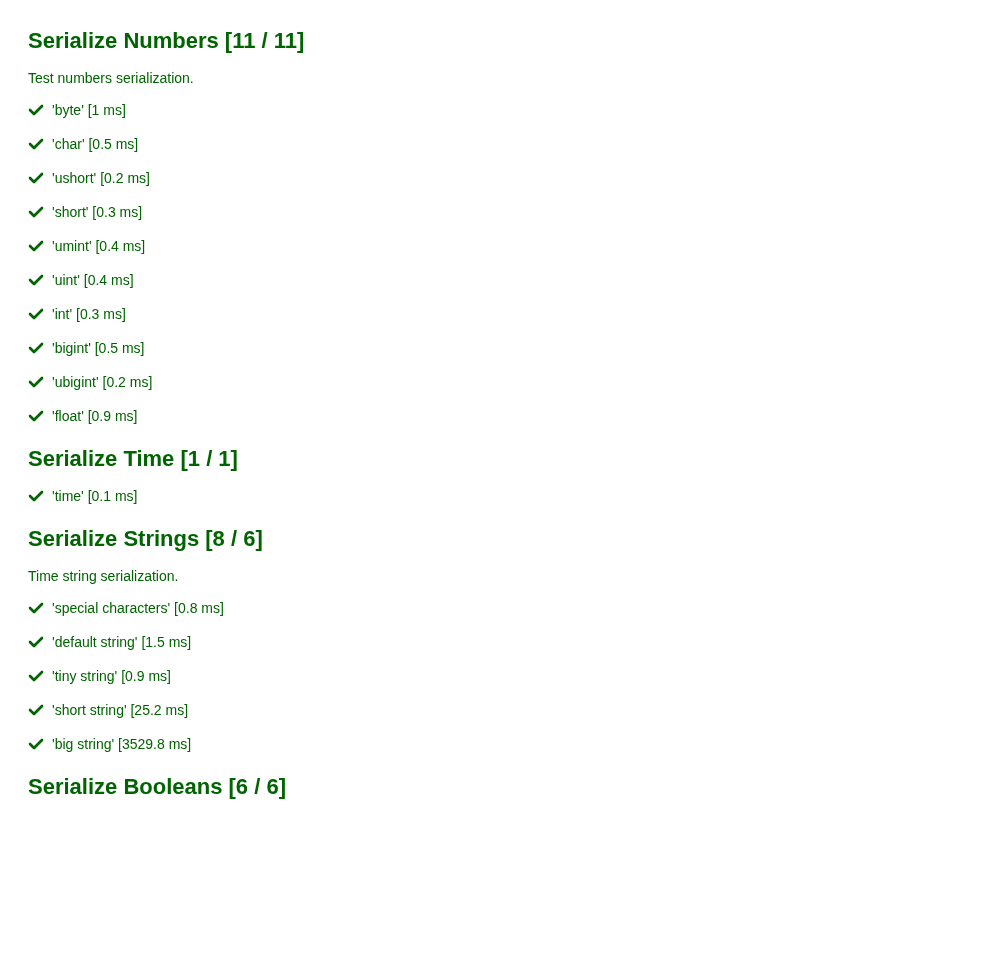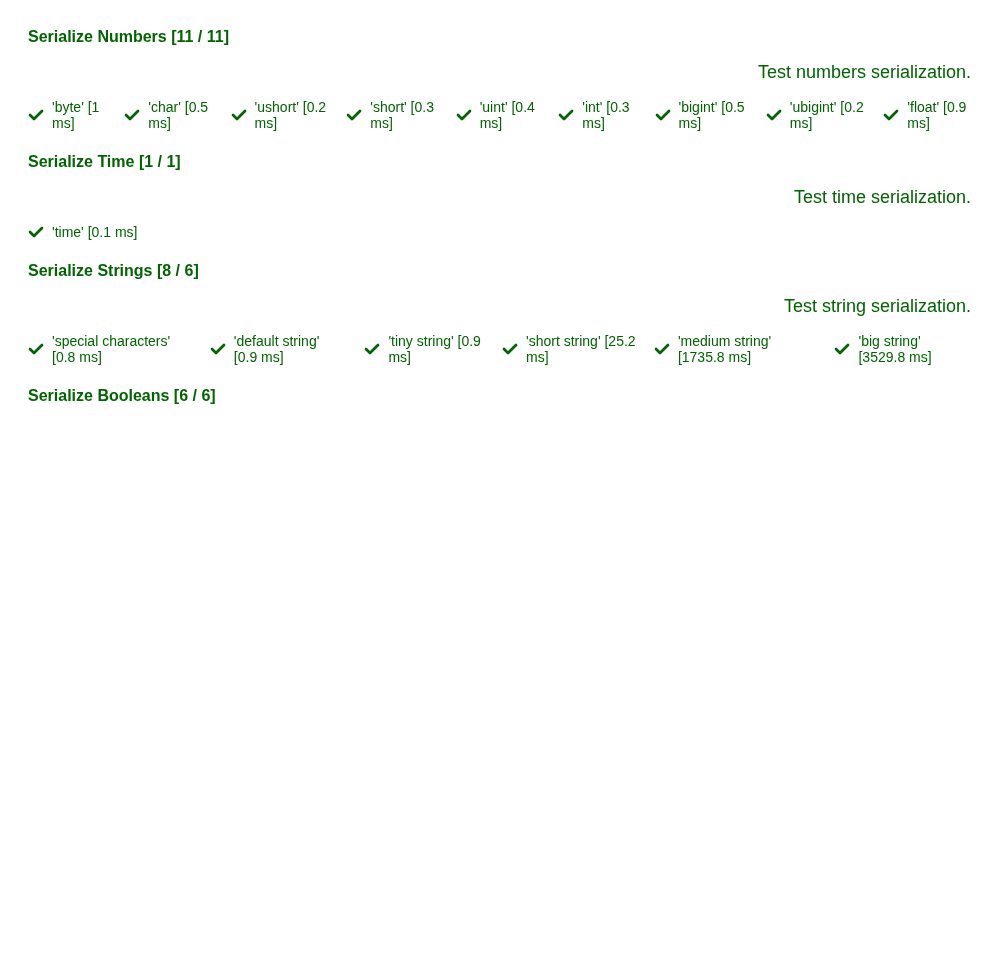--- a/index.html
+++ b/index.html
@@ -9,33 +9,33 @@
       margin: 0;
       padding: 20px 28px;
       font-family: Verdana, Geneva, Tahoma, sans-serif;
       background: #ffffff;
       color: #006400;
       width: 999px;
       height: 973px;
       overflow: hidden;
     }
     .suite-title {
-      font-size: 16px;
+      font-size: 22px;
       font-weight: bold;
       color: #006400;
       margin: 22px 0 16px 0;
     }
     .suite-desc {
-      font-size: 18px;
+      font-size: 14px;
       color: #006400;
       margin: 6px 0 16px 0;
-      text-align: right;
     }
     .test-list {
       display: flex;
+      flex-direction: column;
       gap: 18px;
       margin-bottom: 4px;
     }
     .test-item {
       display: flex;
       align-items: center;
       gap: 8px;
     }
     .checkmark {
       flex-shrink: 0;
@@ -95,20 +95,28 @@
           </svg>
         </span>
         <span class="test-label">'short' [0.3 ms]</span>
       </div>
       <div class="test-item">
         <span class="checkmark">
           <svg viewBox="0 0 24 24" fill="none" stroke="#006400" stroke-width="4" stroke-linecap="round" stroke-linejoin="round">
             <polyline points="3,12 9,18 21,6"></polyline>
           </svg>
         </span>
+        <span class="test-label">'umint' [0.4 ms]</span>
+      </div>
+      <div class="test-item">
+        <span class="checkmark">
+          <svg viewBox="0 0 24 24" fill="none" stroke="#006400" stroke-width="4" stroke-linecap="round" stroke-linejoin="round">
+            <polyline points="3,12 9,18 21,6"></polyline>
+          </svg>
+        </span>
         <span class="test-label">'uint' [0.4 ms]</span>
       </div>
       <div class="test-item">
         <span class="checkmark">
           <svg viewBox="0 0 24 24" fill="none" stroke="#006400" stroke-width="4" stroke-linecap="round" stroke-linejoin="round">
             <polyline points="3,12 9,18 21,6"></polyline>
           </svg>
         </span>
         <span class="test-label">'int' [0.3 ms]</span>
       </div>
@@ -131,73 +139,64 @@
       <div class="test-item">
         <span class="checkmark">
           <svg viewBox="0 0 24 24" fill="none" stroke="#006400" stroke-width="4" stroke-linecap="round" stroke-linejoin="round">
             <polyline points="3,12 9,18 21,6"></polyline>
           </svg>
         </span>
         <span class="test-label">'float' [0.9 ms]</span>
       </div>
     </div>
     <div class="suite-title">Serialize Time [1 / 1]</div>
-    <div class="suite-desc">Test time serialization.</div>
     <div class="test-list">
       <div class="test-item">
         <span class="checkmark">
           <svg viewBox="0 0 24 24" fill="none" stroke="#006400" stroke-width="4" stroke-linecap="round" stroke-linejoin="round">
             <polyline points="3,12 9,18 21,6"></polyline>
           </svg>
         </span>
         <span class="test-label">'time' [0.1 ms]</span>
       </div>
     </div>
     <div class="suite-title">Serialize Strings [8 / 6]</div>
-    <div class="suite-desc">Test string serialization.</div>
+    <div class="suite-desc">Time string serialization.</div>
     <div class="test-list">
       <div class="test-item">
         <span class="checkmark">
           <svg viewBox="0 0 24 24" fill="none" stroke="#006400" stroke-width="4" stroke-linecap="round" stroke-linejoin="round">
             <polyline points="3,12 9,18 21,6"></polyline>
           </svg>
         </span>
         <span class="test-label">'special characters' [0.8 ms]</span>
       </div>
       <div class="test-item">
         <span class="checkmark">
           <svg viewBox="0 0 24 24" fill="none" stroke="#006400" stroke-width="4" stroke-linecap="round" stroke-linejoin="round">
             <polyline points="3,12 9,18 21,6"></polyline>
           </svg>
         </span>
-        <span class="test-label">'default string' [0.9 ms]</span>
+        <span class="test-label">'default string' [1.5 ms]</span>
       </div>
       <div class="test-item">
         <span class="checkmark">
           <svg viewBox="0 0 24 24" fill="none" stroke="#006400" stroke-width="4" stroke-linecap="round" stroke-linejoin="round">
             <polyline points="3,12 9,18 21,6"></polyline>
           </svg>
         </span>
         <span class="test-label">'tiny string' [0.9 ms]</span>
       </div>
       <div class="test-item">
         <span class="checkmark">
           <svg viewBox="0 0 24 24" fill="none" stroke="#006400" stroke-width="4" stroke-linecap="round" stroke-linejoin="round">
             <polyline points="3,12 9,18 21,6"></polyline>
           </svg>
         </span>
         <span class="test-label">'short string' [25.2 ms]</span>
-      </div>
-      <div class="test-item">
-        <span class="checkmark">
-          <svg viewBox="0 0 24 24" fill="none" stroke="#006400" stroke-width="4" stroke-linecap="round" stroke-linejoin="round">
-            <polyline points="3,12 9,18 21,6"></polyline>
-          </svg>
-        </span>
-        <span class="test-label">'medium string' [1735.8 ms]</span>
       </div>
       <div class="test-item">
         <span class="checkmark">
           <svg viewBox="0 0 24 24" fill="none" stroke="#006400" stroke-width="4" stroke-linecap="round" stroke-linejoin="round">
             <polyline points="3,12 9,18 21,6"></polyline>
           </svg>
         </span>
         <span class="test-label">'big string' [3529.8 ms]</span>
       </div>
     </div>

